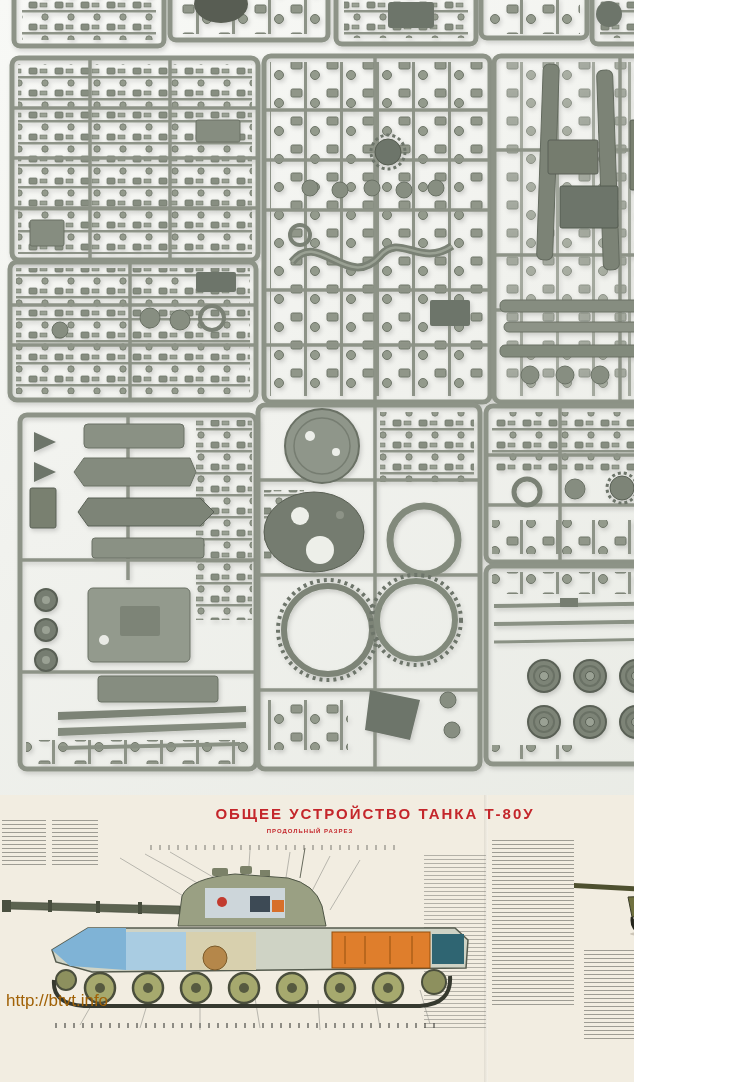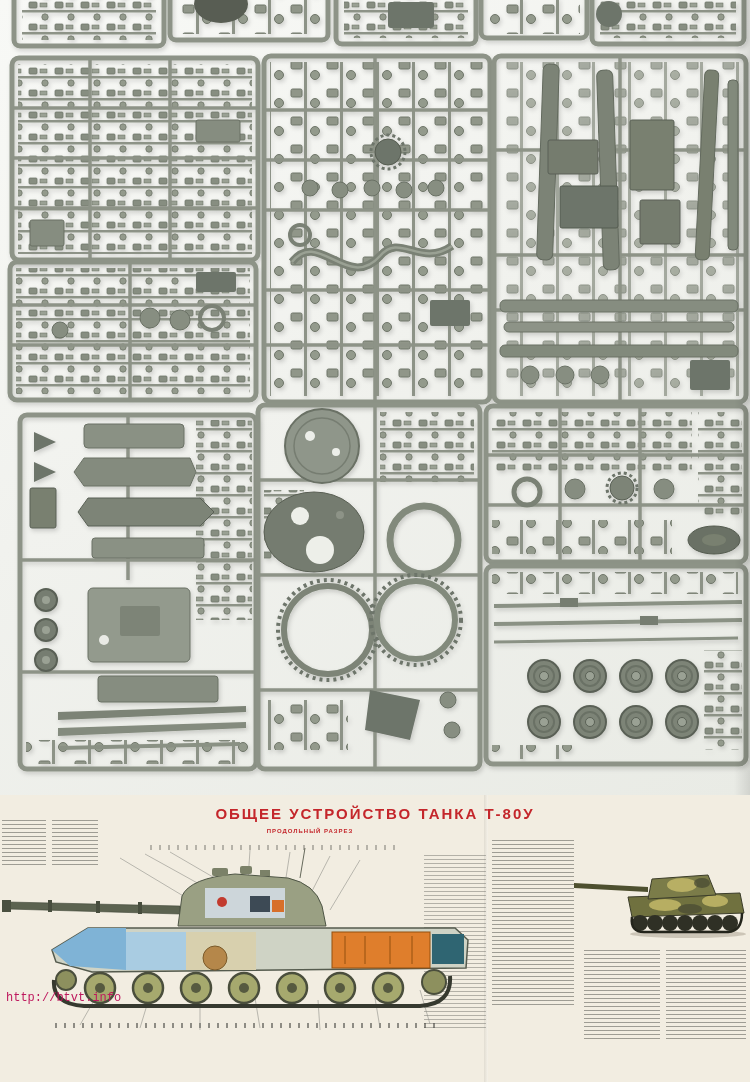--- a/index.html
+++ b/index.html
@@ -1,16 +1,16 @@
 <!DOCTYPE html>
 <html><head>
 <meta charset="utf-8">
 <style>
   html,body{margin:0;padding:0;background:#ffffff;font-family:"Liberation Sans",sans-serif;}
-  .page{position:relative;width:750px;height:1082px;overflow:hidden;background:#ffffff;}
+  .page{position:relative;width:634px;height:1082px;overflow:hidden;background:#ffffff;}
 
   
   .photo{position:absolute;top:0;left:0;width:750px;height:795px;
          background:linear-gradient(150deg,#f8f9f6 0%,#f1f2ee 45%,#e9ebe5 100%);}
   .photo::after{content:"";position:absolute;right:0;top:0;width:16px;height:100%;
          background:linear-gradient(90deg,rgba(0,0,0,0) 0%,rgba(0,0,0,0.10) 100%);}
   svg.sprues{position:absolute;top:0;left:0;}
   .frame{fill:none;stroke:#8d9387;stroke-width:5;}
   .runner{stroke:#8d9387;stroke-width:3.5;fill:none;}
 
@@ -20,22 +20,22 @@
       color:#c4262b;font-weight:bold;font-size:15px;letter-spacing:2px;}
   .poster-subtitle{position:absolute;top:33px;left:235px;width:150px;text-align:center;
       color:#c4262b;font-weight:bold;font-size:6px;letter-spacing:1px;}
   .micro{position:absolute;
       background-image:repeating-linear-gradient(180deg,rgba(75,76,70,0.50) 0px,rgba(75,76,70,0.50) 1px,rgba(0,0,0,0) 1px,rgba(0,0,0,0) 4px);}
   .micro.light{opacity:.75;}
   .dashes{position:absolute;height:5px;
       background-image:repeating-linear-gradient(90deg,rgba(60,60,55,0.55) 0px,rgba(60,60,55,0.55) 2px,rgba(0,0,0,0) 2px,rgba(0,0,0,0) 9px);}
   .fold{position:absolute;left:484px;top:0;width:4px;height:287px;
       background:linear-gradient(90deg,rgba(0,0,0,0.07),rgba(255,255,255,0.25));}
-  .watermark{position:absolute;left:6px;top:196px;font-size:12px;color:#be185d;
-      font-family:Liberation Mono, monospace;}
+  .watermark{position:absolute;left:6px;top:196px;font-size:17px;color:#a16207;
+      font-family:Liberation Sans, sans-serif;}
   svg.cutaway{position:absolute;left:0;top:45px;}
   svg.sidetank{position:absolute;left:570px;top:38px;}
 </style>
 </head>
 <body>
 
 <div class="page">
 
   <div class="photo">
     <svg class="sprues" width="750" height="795" viewBox="0 0 750 795">

